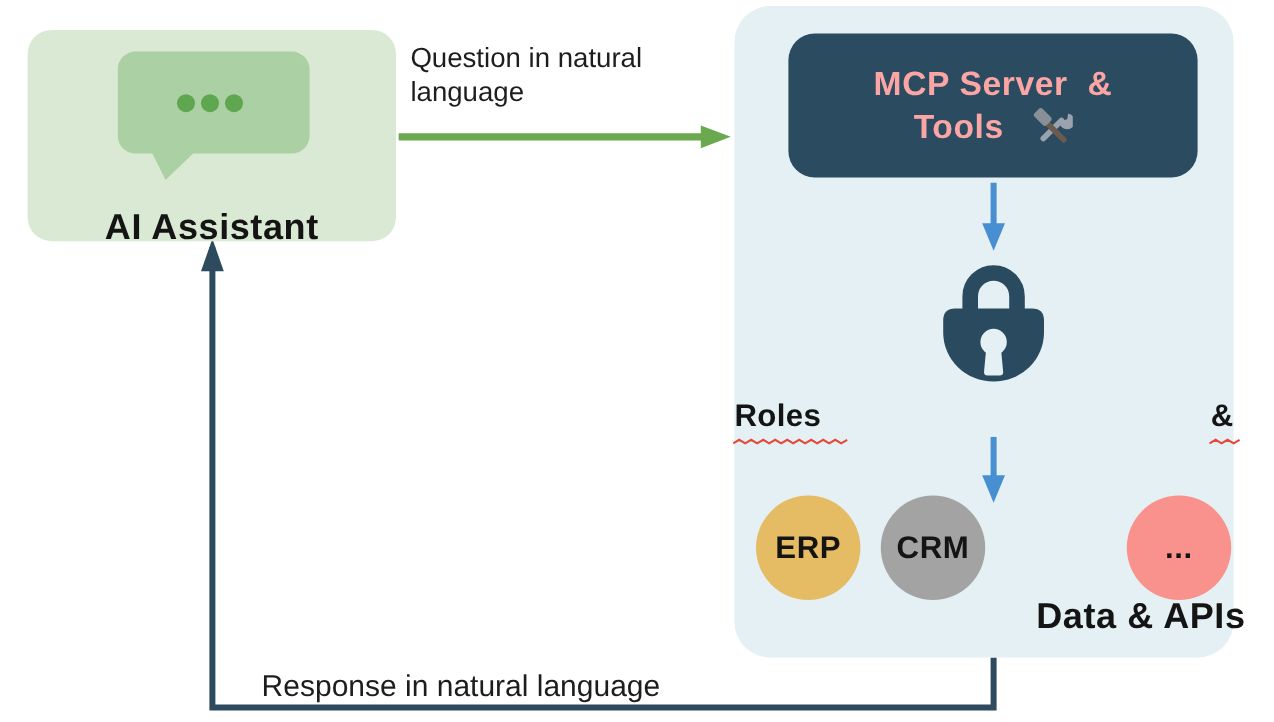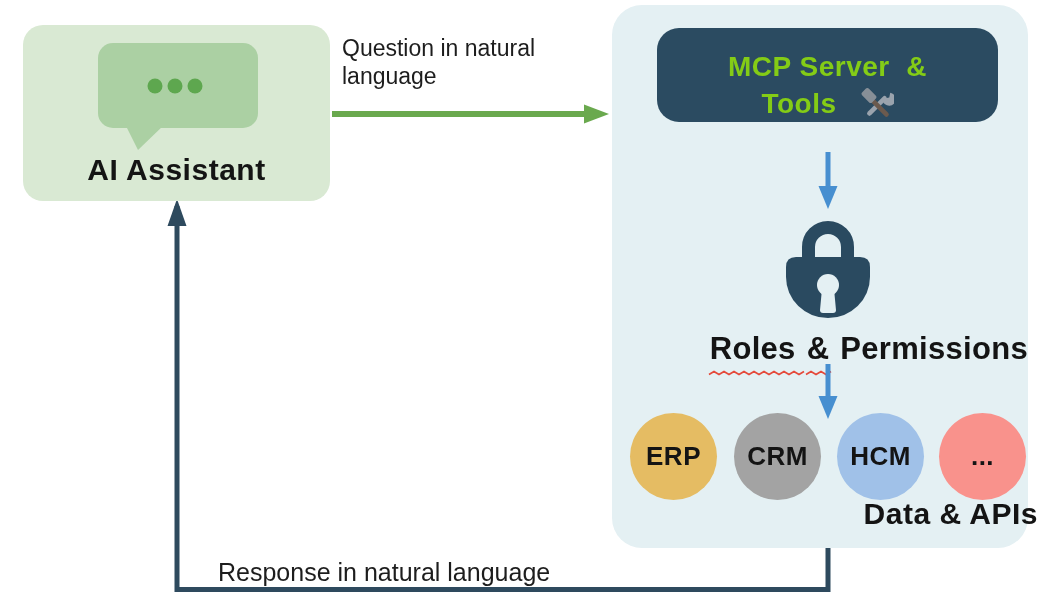--- a/index.html
+++ b/index.html
@@ -8,52 +8,52 @@
     font-family:"Liberation Sans","DejaVu Sans",sans-serif;color:#161616;
   }
   .abs{position:absolute;}
 
   
   .ai-box{
     left:23px;top:25px;width:307px;height:176px;
     background:#d9e9d3;border-radius:20px;z-index:2;
   }
   .ai-label{
-    position:absolute;left:0;right:0;top:128px;text-align:center;
+    position:absolute;left:0;right:0;top:148px;text-align:center;
     font-weight:bold;font-size:30px;letter-spacing:.5px;color:#141414;
   }
 
   
   .question-label{
     left:342px;top:34px;width:246px;text-align:left;
     font-size:23px;line-height:1.22;color:#1d1d1d;z-index:2;
   }
   .response-label{
     left:218px;top:546px;width:420px;
     font-size:25px;color:#1d1d1d;z-index:2;margin-top:12px;
   }
 
   
   .mcp-container{
     left:612px;top:5px;width:416px;height:543px;
     background:#e4f0f3;border-radius:30px;z-index:2;
   }
   .mcp-box{
-    position:absolute;left:45px;top:23px;width:341px;height:94px;
+    position:absolute;left:45px;top:23px;width:341px;height:120px;
     background:#2b4b61;border-radius:22px;
-    display:flex;flex-direction:column;align-items:center;justify-content:flex-end;
-    color:#84cc16;font-weight:bold;font-size:28px;letter-spacing:.5px;line-height:1.3;
+    display:flex;flex-direction:column;align-items:center;justify-content:center;
+    color:#fca5a5;font-weight:bold;font-size:28px;letter-spacing:.5px;line-height:1.3;
   }
   .mcp-line{white-space:pre;}
   .mcp-line2{display:flex;align-items:center;gap:23px;}
 
   .roles-heading{
     position:absolute;left:0;top:326px;width:100%;
-    display:flex;justify-content:flex-end;gap:11px;
-    font-weight:bold;font-size:31px;letter-spacing:.3px;color:#141414;
+    display:flex;justify-content:space-between;
+    font-weight:bold;font-size:26px;letter-spacing:.3px;color:#141414;
   }
   .roles-heading span{position:relative;display:inline-block;}
   .squiggle{position:absolute;left:-2px;bottom:-9px;}
 
   .circles-row{position:absolute;left:0;top:408px;width:100%;height:88px;padding-left:16px;}
   .sys-circle{
     position:absolute;top:0;width:87px;height:87px;border-radius:50%;
     display:flex;align-items:center;justify-content:center;
     font-weight:bold;font-size:26px;letter-spacing:.5px;color:#141414;
   }
@@ -133,38 +133,34 @@
       <span>Roles
         <svg class="squiggle" width="100" height="6" viewBox="0 0 100 6">
           <path d="M1,4.5 L6,1.5 L11,4.5 L16,1.5 L21,4.5 L26,1.5 L31,4.5 L36,1.5 L41,4.5 L46,1.5 L51,4.5 L56,1.5 L61,4.5 L66,1.5 L71,4.5 L76,1.5 L81,4.5 L86,1.5 L91,4.5 L96,1.5" fill="none" stroke="#e5493a" stroke-width="1.7"></path>
         </svg>
       </span>
       <span>&amp;
         <svg class="squiggle" width="28" height="6" viewBox="0 0 28 6">
           <path d="M1,4.5 L6,1.5 L11,4.5 L16,1.5 L21,4.5 L26,1.5" fill="none" stroke="#e5493a" stroke-width="1.7"></path>
         </svg>
       </span>
-      <span>Permissions</span>
     </div>
 
     <svg class="abs down-arrow-2" width="22" height="56" viewBox="0 0 22 56">
       <line x1="11" y1="0" x2="11" y2="35" stroke="#478fd0" stroke-width="5"></line>
       <polygon points="1.5,32 20.5,32 11,55" fill="#478fd0"></polygon>
     </svg>
 
     <div class="circles-row">
       <div class="sys-circle sys-0">
         <span>ERP</span>
       </div>
       <div class="sys-circle sys-1">
         <span>CRM</span>
       </div>
-      <div class="sys-circle sys-2">
-        <span>HCM</span>
-      </div>
       <div class="sys-circle sys-3">
         <span>...</span>
       </div>
     </div>
 
     <div class="data-apis-label">Data &amp; APIs</div>
   </div>
 
   <div class="abs response-label">Response in natural language</div>
 

